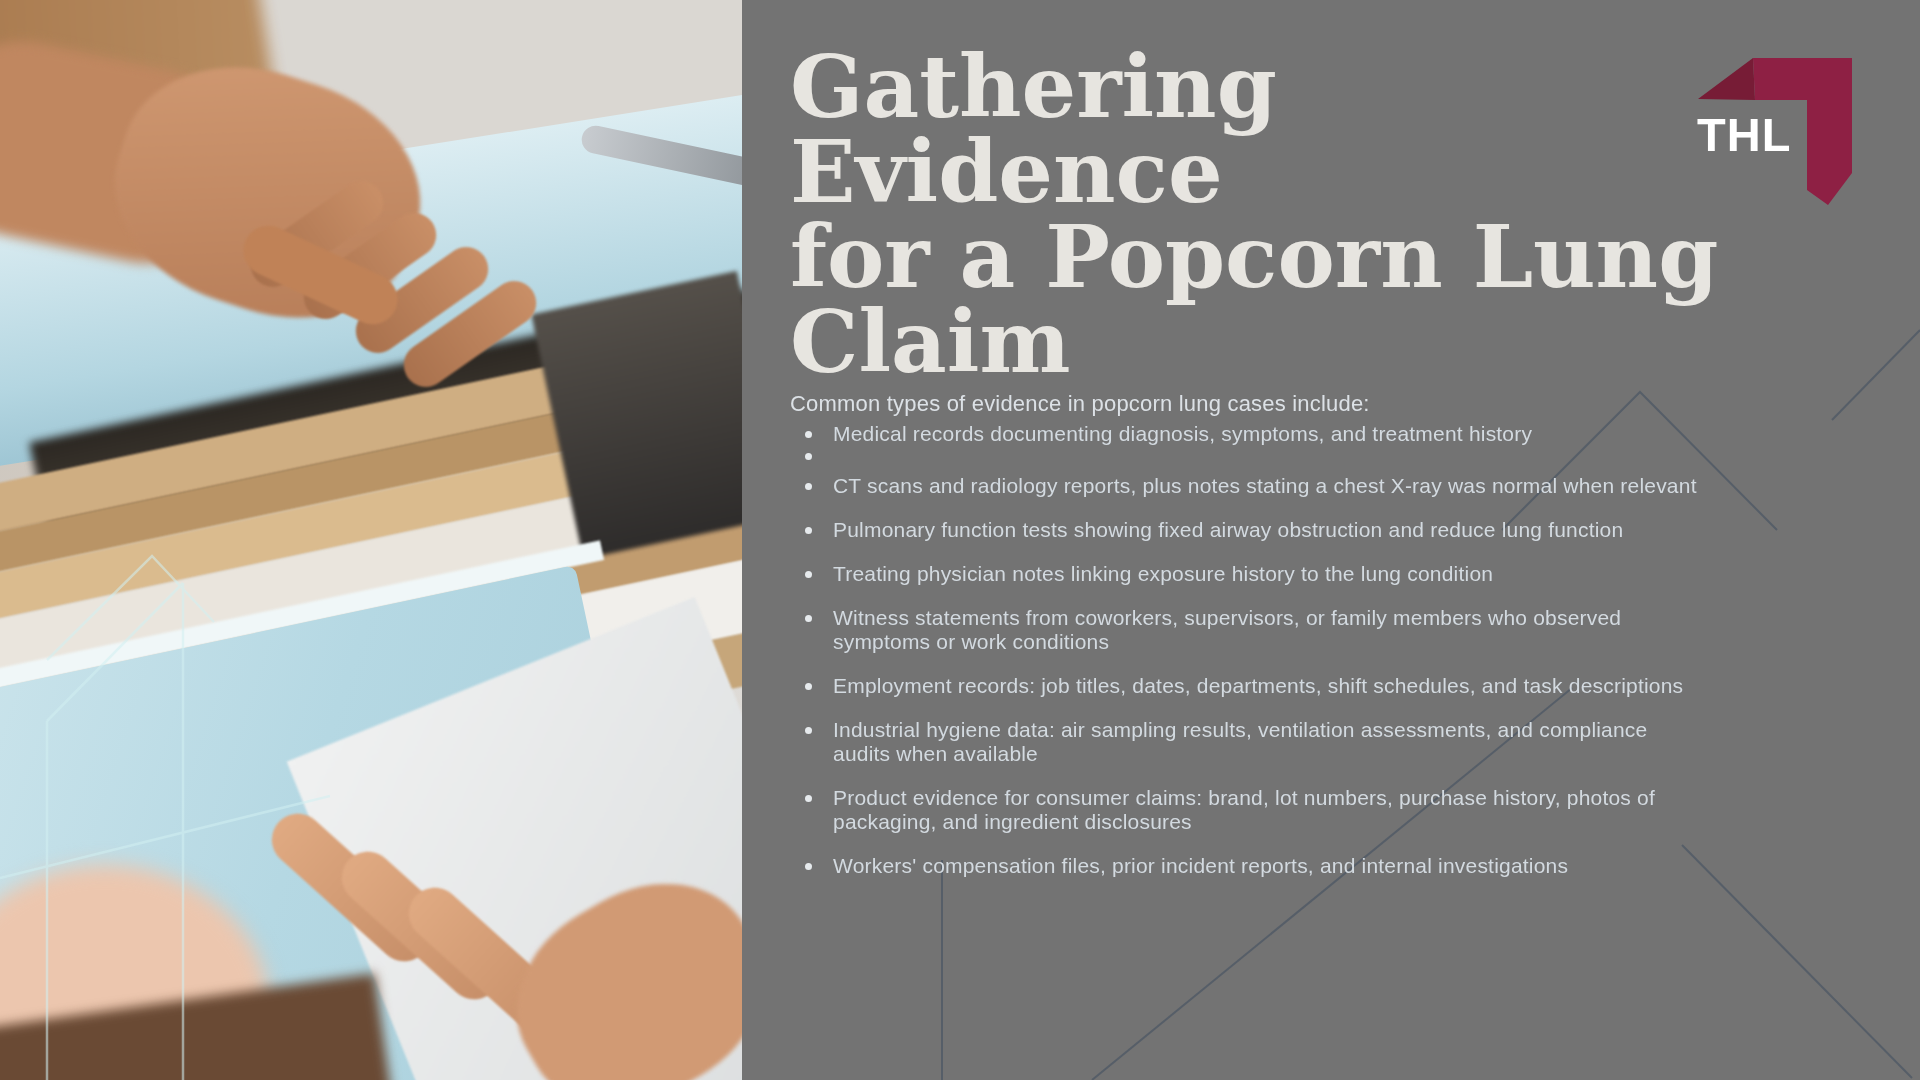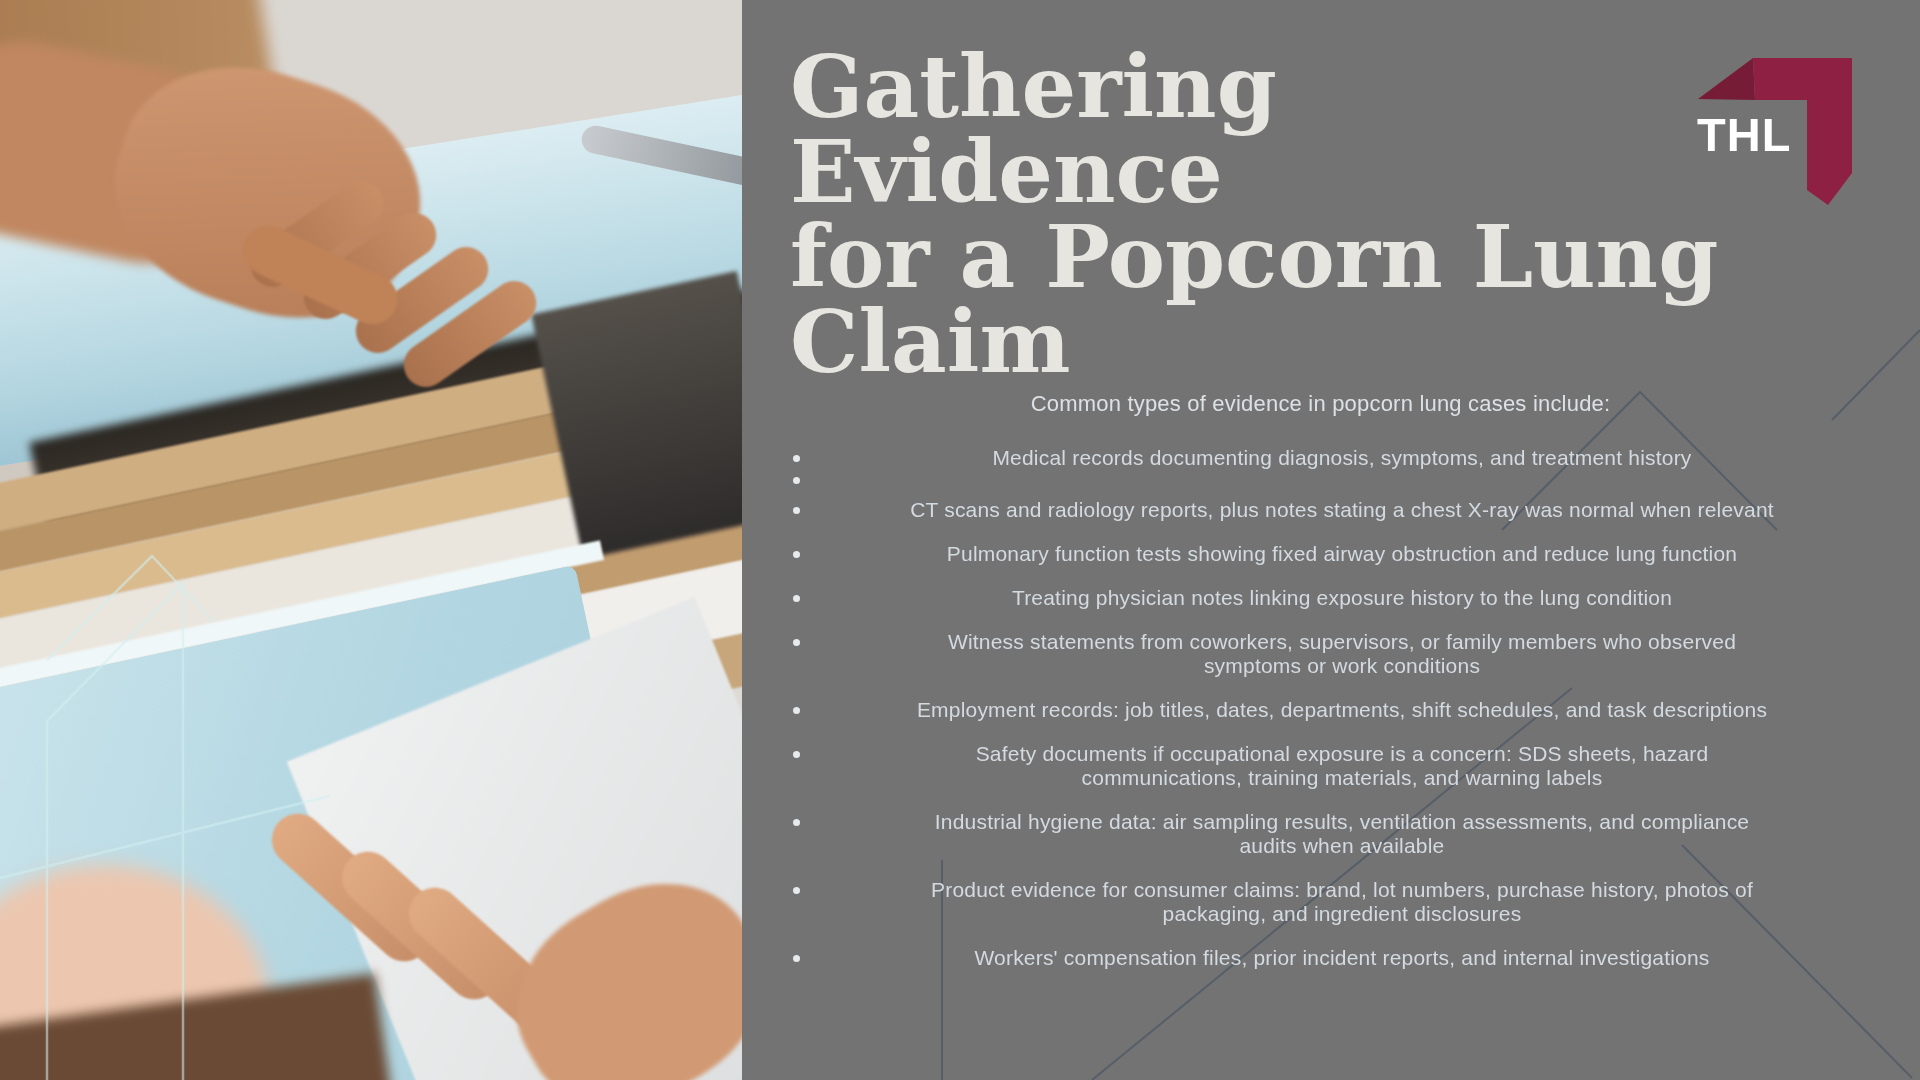--- a/index.html
+++ b/index.html
@@ -58,23 +58,23 @@
   .teal-overlay{ left:0; top:0; width:742px; height:1080px; }
 
   
   .panel { position:absolute; left:742px; top:0; width:1178px; height:1080px;
            background:#737373; overflow:hidden; }
   .pattern { position:absolute; left:0; top:0; width:1178px; height:1080px; }
   .title { position:absolute; left:48px; top:44px; width:940px;
            font-family:"DejaVu Serif", serif; font-weight:bold; font-size:86px; line-height:0.99;
            color:#e7e5e0; white-space:pre-line; }
   .logo { position:absolute; left:953px; top:55px; width:160px; height:155px; }
-  .content { position:absolute; left:36px; top:390px; width:1085px; color:#d3dae0;text-align:center; }
+  .content { position:absolute; left:48px; top:390px; width:1085px; color:#d3dae0; }
   .intro { font-size:22px; line-height:28px; color:#dce1e6; letter-spacing:.2px; }
-  .evidence-list { list-style:none; margin-top:28px; padding-left:43px; }
+  .evidence-list { list-style:none; margin-top:4px; padding-left:43px; }
   .evidence-list li { position:relative; font-size:21px; line-height:24px; letter-spacing:.2px;
                       margin-bottom:20px; white-space:pre-line; }
   .evidence-list li::before { content:''; position:absolute; left:-28px; top:9px;
                       width:7px; height:7px; border-radius:50%; background:#e6eaed; }
   .evidence-list li.empty { height:8px; margin:-14px 0 14px 0; }
   .evidence-list li.empty::before { top:1px; }
 </style>
 </head>
 <body>
 
@@ -141,22 +141,20 @@
       <p class="intro">Common types of evidence in popcorn lung cases include:</p>
       <ul class="evidence-list">
         <li>Medical records documenting diagnosis, symptoms, and treatment history</li>
         <li class="empty"></li>
         <li>CT scans and radiology reports, plus notes stating a chest X-ray was normal when relevant</li>
         <li>Pulmonary function tests showing fixed airway obstruction and reduce lung function</li>
         <li>Treating physician notes linking exposure history to the lung condition</li>
         <li>Witness statements from coworkers, supervisors, or family members who observed
 symptoms or work conditions</li>
         <li>Employment records: job titles, dates, departments, shift schedules, and task descriptions</li>
-        <li>Safety documents if occupational exposure is a concern: SDS sheets, hazard
-communications, training materials, and warning labels</li>
         <li>Industrial hygiene data: air sampling results, ventilation assessments, and compliance
 audits when available</li>
         <li>Product evidence for consumer claims: brand, lot numbers, purchase history, photos of
 packaging, and ingredient disclosures</li>
         <li>Workers' compensation files, prior incident reports, and internal investigations</li>
       </ul>
     </div>
   </div>
 </div>
 

